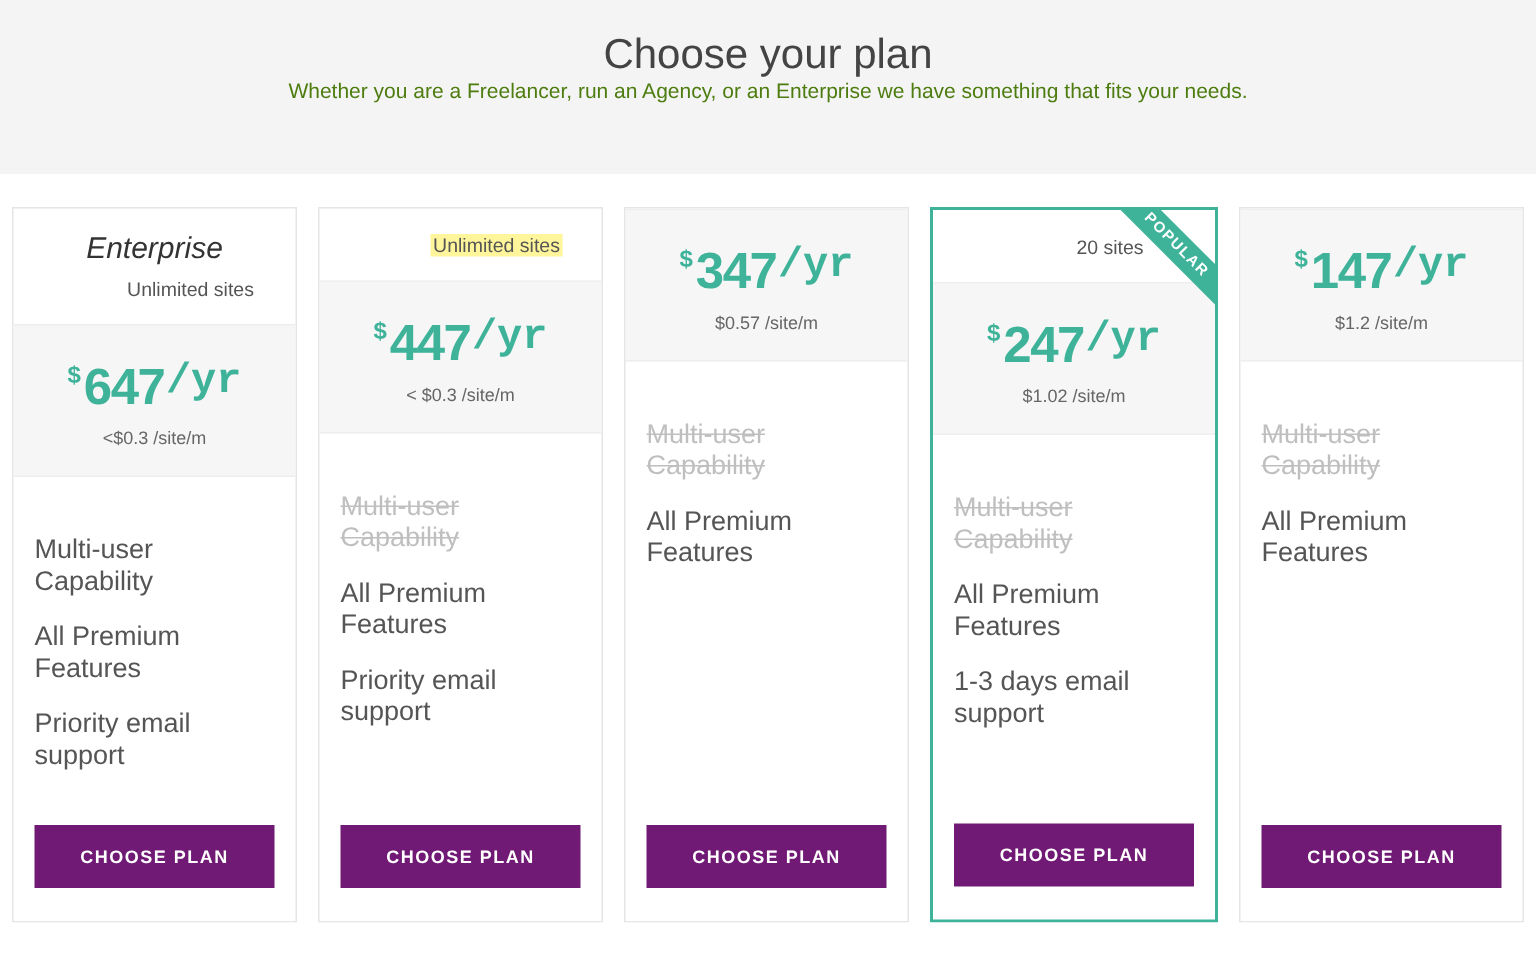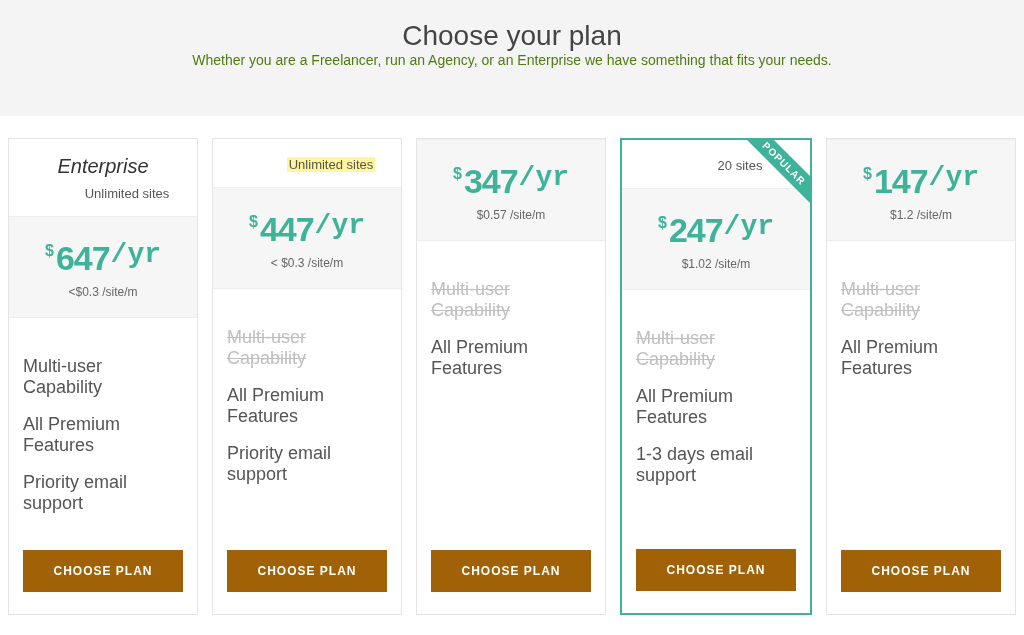--- a/index.html
+++ b/index.html
@@ -120,21 +120,21 @@
   .features .feat.off {
     color: #bfbfbf;
     text-decoration: line-through;
   }
   .cta-wrap {
     padding: 18px 14px 22px 14px;
   }
   .cta {
     display: block;
     width: 100%;
-    background: #a16207;
+    background: #701a75;
     color: #fff;
     border: none;
     padding: 14px 0;
     font-size: 12px;
     font-weight: 700;
     letter-spacing: 1px;
     cursor: pointer;
   }
 </style>
 </head>

